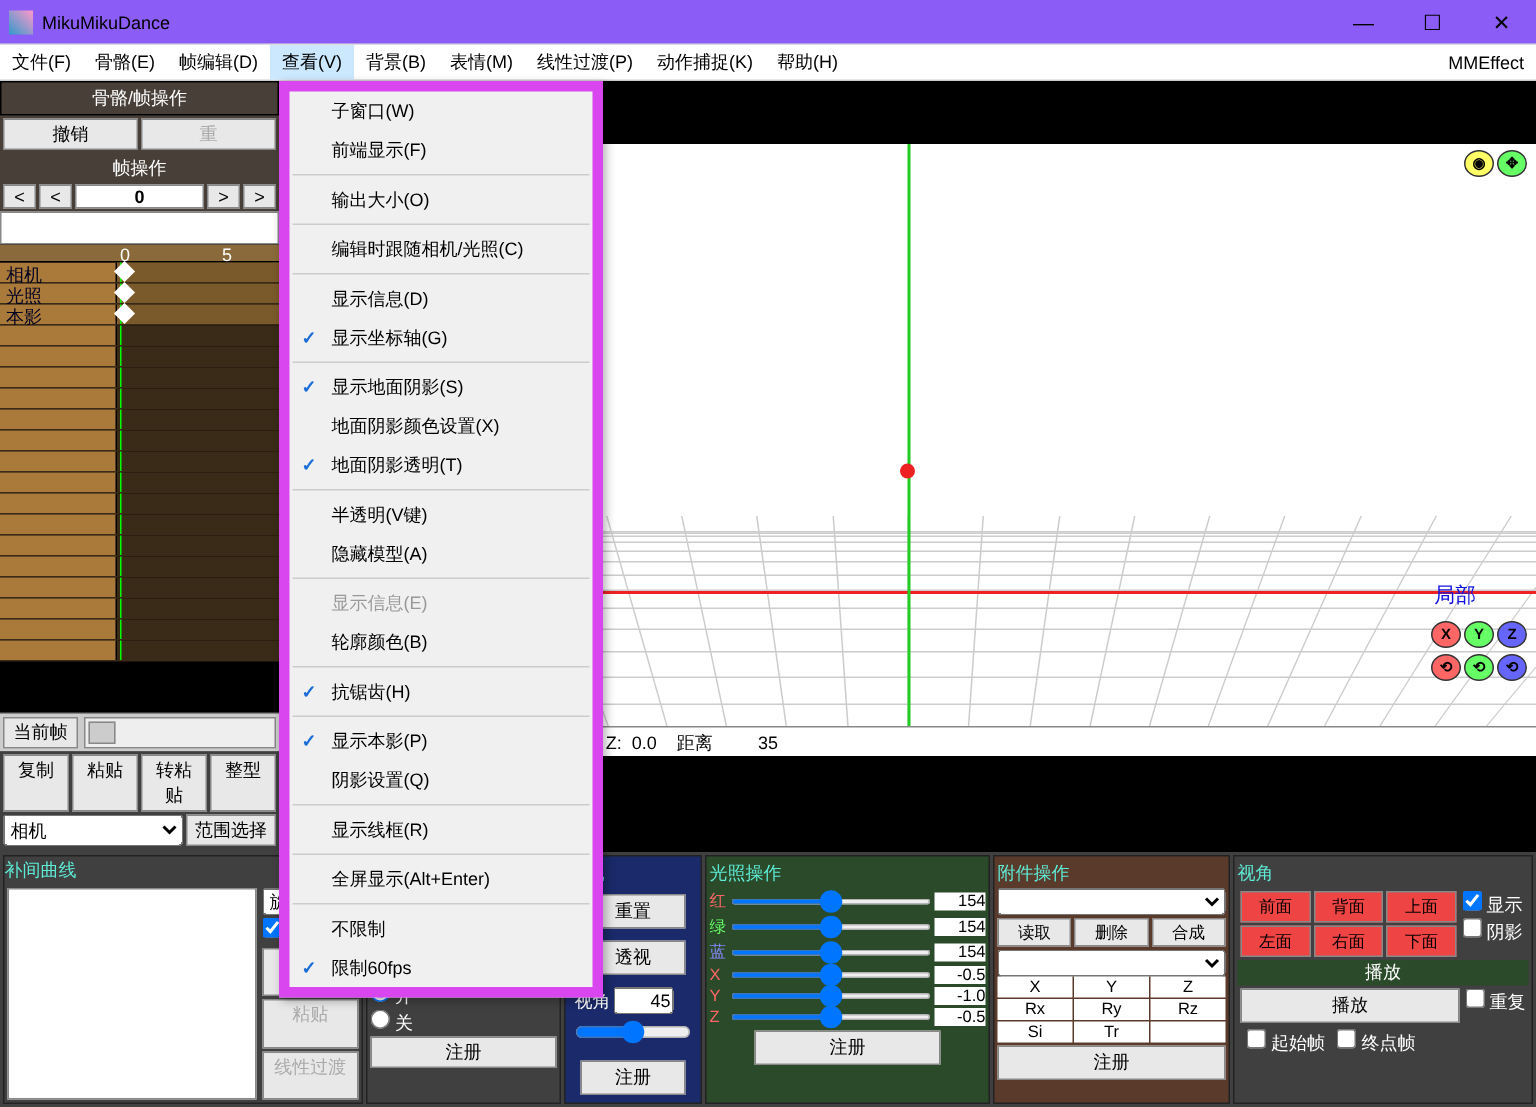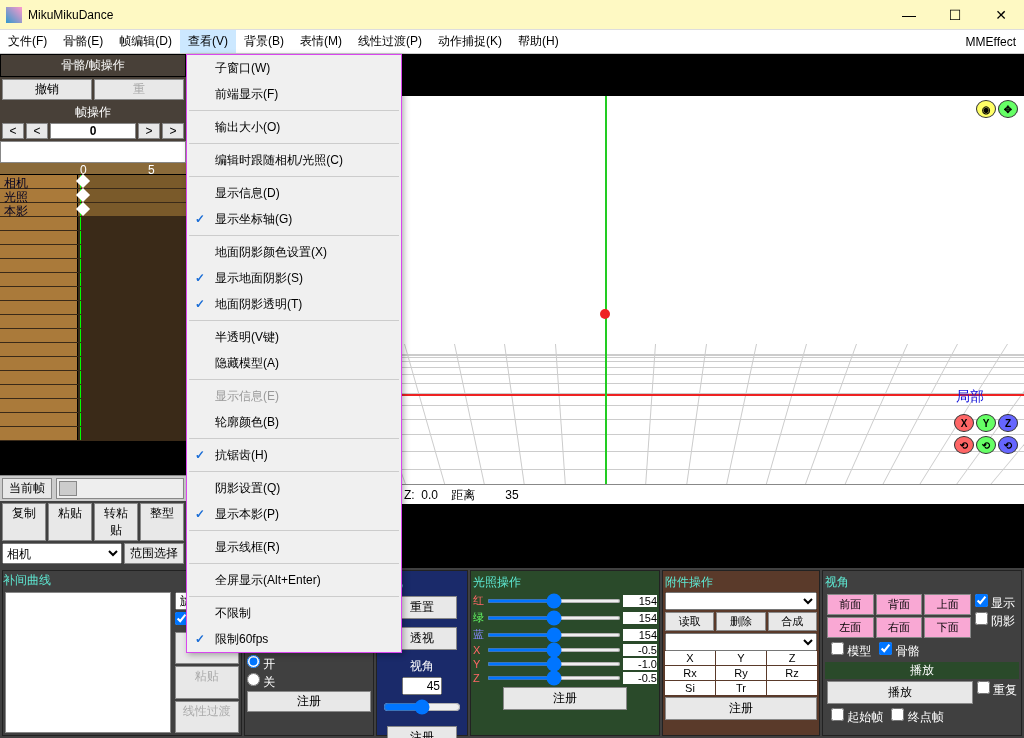--- a/index.html
+++ b/index.html
@@ -1,18 +1,18 @@
 <!DOCTYPE html>
 <html><head>
 <meta charset="utf-8">
 <style>
 * { box-sizing: border-box; margin: 0; padding: 0; font-family: "Microsoft YaHei", SimSun, sans-serif; font-size: 12px; }
 body { width: 1024px; height: 738px; background: #f0f0f0; overflow: hidden; position: relative; }
 
-.titlebar { height: 30px; background: #fef9c3; display: flex; align-items: center; padding-left: 6px; border-bottom: 1px solid #ddd; }
+.titlebar { height: 30px; background: #8b5cf6; display: flex; align-items: center; padding-left: 6px; border-bottom: 1px solid #ddd; }
 .titlebar .icon { width: 16px; height: 16px; background: linear-gradient(45deg,#39c,#f9c); margin-right: 6px; }
 .titlebar .controls { margin-left: auto; display: flex; }
 .titlebar .ctrl { width: 46px; height: 30px; display: flex; align-items: center; justify-content: center; font-size: 14px; }
 
 .menubar { height: 24px; background: #fff; display: flex; align-items: stretch; border-bottom: 1px solid #ccc; }
 .menubar .mi { padding: 0 8px; display: flex; align-items: center; }
 .menubar .mi.open { background: #cce8ff; }
 .menubar .mme { margin-left: auto; padding-right: 8px; display: flex; align-items: center; }
 
 .workspace { position: relative; height: 514px; display: flex; background: #000; }
@@ -55,56 +55,56 @@
 .vaxis { position:absolute; left:50%; top:42px; bottom:64px; width:2px; background:#2c2; }
 .dot { position:absolute; left:50%; top:255px; width:10px; height:10px; background:#e22; border-radius:50%; margin-left:-5px;}
 .corner-lbl { position:absolute; right:40px; top:334px; color:#11d; font-size:14px;}
 .gizmo { position:absolute; right:6px; display:flex; gap:2px;}
 .gizmo span{width:20px;height:18px;border-radius:50%;display:inline-flex;align-items:center;justify-content:center;font-size:10px;font-weight:bold;border:1px solid #333;}
 .viewport .blackbot { position:absolute; left:0; right:0; bottom:0; height:64px; background:#000; }
 .statusbar { position:absolute; left:0; right:0; bottom:64px; height:20px; background:#fff; border-top:1px solid #888; color:#000; padding:2px 4px; white-space:pre; }
 .floor{position:absolute;left:0;right:0;top:290px;bottom:84px;pointer-events:none;}
 .floor-line{position:absolute;background:#ccc;}
 
-.viewmenu { position: absolute; left: 186px; top: 54px; width: 216px; background: #f0f0f0; border: 1px solid #d946ef; box-shadow: 2px 2px 6px rgba(0,0,0,.3); z-index: 50; }
+.viewmenu { position: absolute; left: 186px; top: 54px; width: 216px; background: #f0f0f0; border: 7px solid #d946ef; box-shadow: 2px 2px 6px rgba(0,0,0,.3); z-index: 50; }
 .viewmenu .item { height: 26px; display: flex; align-items: center; padding-left: 28px; position: relative; }
 .viewmenu .item.dis { color: #999; }
 .viewmenu .chk::before { content: "✓"; position: absolute; left: 8px; color: #1a6dd6; font-weight: bold; }
 .viewmenu .sep { height: 1px; background: #ccc; margin: 3px 2px; }
 
 .bottom { position: absolute; left:0; right:0; bottom:0; height:170px; display:flex; background:#404040; gap:2px; padding:2px;}
 .bpanel { background:#404040; border:1px solid #222; display:flex; flex-direction:column; }
 .bpanel .t { color:#5eead4; text-align:left; padding:1px 0; }
 .bp-curve{width:240px;}
 .bp-curve .cv{flex:1;margin:2px;background:#fff;border:1px solid #888;}
 .bp-curve .side{display:flex;flex-direction:column;gap:2px;padding:2px;}
 .bp-curve-row{display:flex;flex:1;}
 .bp-model{width:130px;padding:2px;}
 .bp-model .b{background:#e8e8e8;border:1px solid #888;text-align:center;padding:1px;margin-bottom:2px;}
 .bp-model .b.dis{color:#aaa;}
 .bp-model label{color:#fff;display:block;}
 .bp-cam{width:92px;background:#1a2a6a;padding:2px;}
 .bp-cam .t{background:#1a2a6a;}
 .bp-cam .b{background:#e8e8e8;border:1px solid #888;text-align:center;padding:2px;margin:4px 8px;}
-.bp-cam .ang{display:flex;gap:2px;align-items:center;color:#fff;padding:0 4px;margin-top:4px;flex-direction:column;}
+.bp-cam .ang{display:flex;gap:2px;align-items:center;color:#fff;padding:0 4px;margin-top:4px;}
 .bp-cam .ang input{width:40px;text-align:right;}
 .bp-light{width:190px;background:#2a4a2a;padding:2px;}
 .bp-light .row{display:flex;align-items:center;gap:2px;margin:1px 0;}
 .bp-light .row span{color:#f66;width:12px;font-size:11px;}
 .bp-light .row .g{color:#6f6;} .bp-light .row .b{color:#88f;}
 .bp-light .row input[type=range]{flex:1;height:4px;}
 .bp-light .row .val{width:34px;background:#fff;text-align:right;font-size:11px;}
 .bp-att{width:158px;background:#5a3a2a;padding:2px;}
 .bp-att .row{display:flex;gap:2px;margin:2px 0;}
 .bp-att .row .b{flex:1;background:#e8e8e8;border:1px solid #888;text-align:center;padding:1px;font-size:11px;}
 .bp-att .grid{display:grid;grid-template-columns:repeat(3,1fr);gap:1px;}
 .bp-att .grid .c{background:#fff;color:#000;text-align:center;font-size:11px;padding:1px;}
 .bp-view{width:200px;background:#404040;padding:2px;}
 .bp-view .grid{display:grid;grid-template-columns:repeat(3,1fr);gap:2px;margin:2px;}
-.bp-view .grid .b{background:#f9a8d4;border:1px solid #888;text-align:center;padding:2px;font-size:11px;}
+.bp-view .grid .b{background:#ef4444;border:1px solid #888;text-align:center;padding:2px;font-size:11px;}
 .bp-view .cr{display:flex;gap:8px;color:#fff;padding:2px 6px;font-size:11px;}
 </style>
 </head>
 <body>
 
 <div class="titlebar">
   <div class="icon"></div>
   <span>MikuMikuDance</span>
   <div class="controls">
     <div class="ctrl">―</div>
@@ -323,34 +323,34 @@
     <div class="item">子窗口(W)</div>
     <div class="item">前端显示(F)</div>
     <div class="sep"></div>
     <div class="item">输出大小(O)</div>
     <div class="sep"></div>
     <div class="item">编辑时跟随相机/光照(C)</div>
     <div class="sep"></div>
     <div class="item">显示信息(D)</div>
     <div class="item chk">显示坐标轴(G)</div>
     <div class="sep"></div>
+    <div class="item chk">显示地面阴影(S)</div>
     <div class="item">地面阴影颜色设置(X)</div>
-    <div class="item chk">显示地面阴影(S)</div>
     <div class="item chk">地面阴影透明(T)</div>
     <div class="sep"></div>
     <div class="item">半透明(V键)</div>
     <div class="item">隐藏模型(A)</div>
     <div class="sep"></div>
     <div class="item dis">显示信息(E)</div>
     <div class="item">轮廓颜色(B)</div>
     <div class="sep"></div>
     <div class="item chk">抗锯齿(H)</div>
     <div class="sep"></div>
+    <div class="item chk">显示本影(P)</div>
     <div class="item">阴影设置(Q)</div>
-    <div class="item chk">显示本影(P)</div>
     <div class="sep"></div>
     <div class="item">显示线框(R)</div>
     <div class="sep"></div>
     <div class="item">全屏显示(Alt+Enter)</div>
     <div class="sep"></div>
     <div class="item">不限制</div>
     <div class="item chk">限制60fps</div>
   </div>
 
 <div class="bottom">
@@ -459,24 +459,20 @@
     <div style="display:flex;align-items:flex-start">
       <div style="flex:1">
         <div class="grid">
           <div class="b">前面</div>
           <div class="b">背面</div>
           <div class="b">上面</div>
           <div class="b">左面</div>
           <div class="b">右面</div>
           <div class="b">下面</div>
         </div>
-        <div class="cr">
-            <label><input type="checkbox" style=""> <span>模型</span></label>
-            <label><input type="checkbox" checked="" style=""> <span>骨骼</span></label>
-          </div>
       </div>
       <div style="width:46px;padding:2px">
         <label style="color:#fff;font-size:11px;display:block"><input type="checkbox" checked="" style=""> <span>显示</span></label>
         <label style="color:#fff;font-size:11px;display:block"><input type="checkbox" style=""> <span>阴影</span></label>
       </div>
     </div>
     <div class="t2" style="background:#2a4a2a;color:#fff;text-align:center">播放</div>
     <div style="display:flex;gap:4px;padding:2px">
       <div class="b" style="flex:1;background:#e8e8e8;border:1px solid #888;text-align:center;padding:2px">播放</div>
       <label style="color:#fff;font-size:11px"><input type="checkbox" style=""> <span>重复</span></label>

